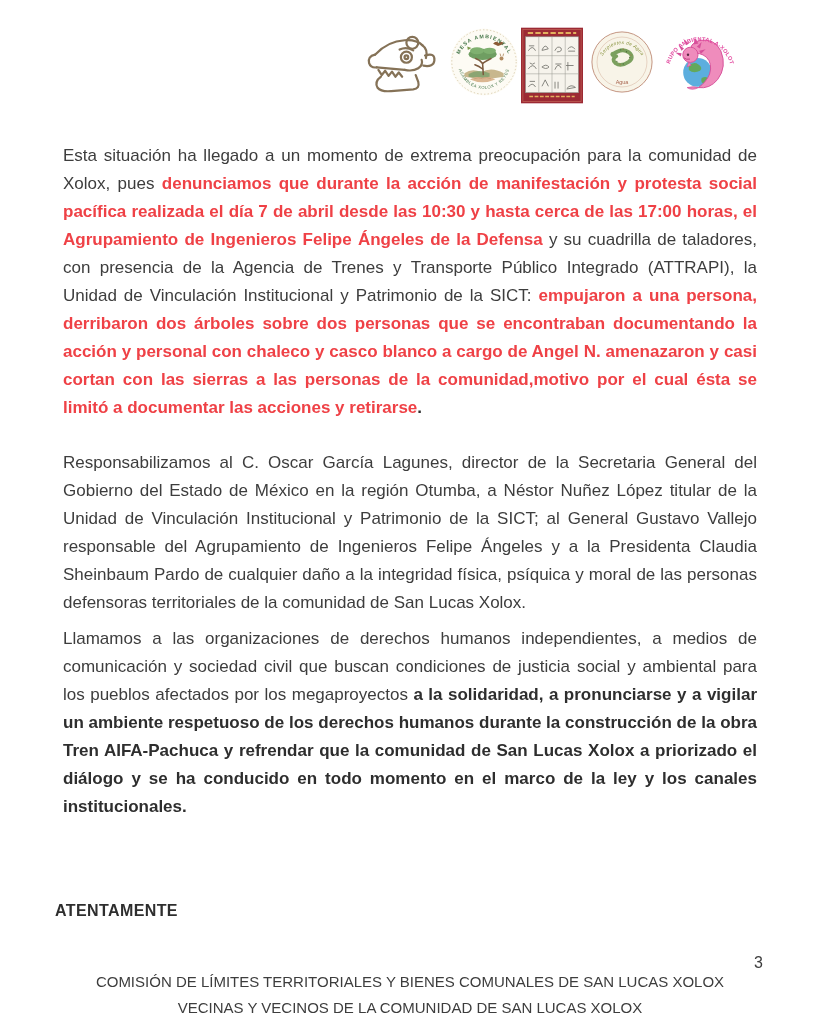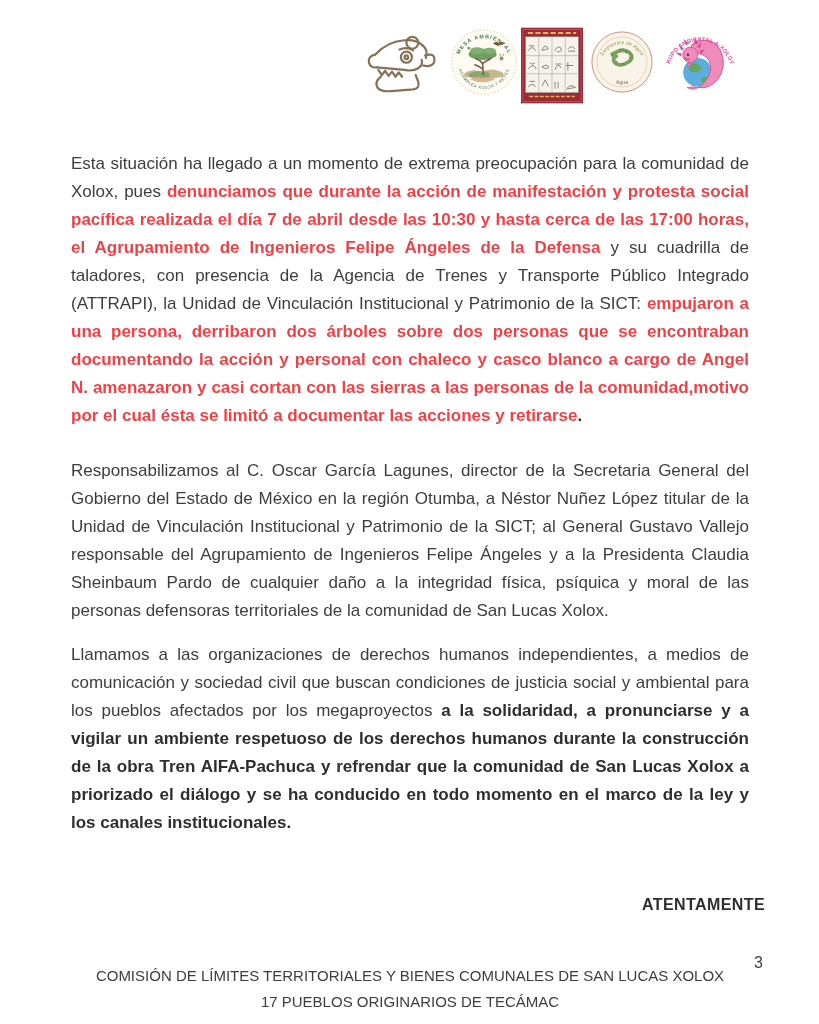--- a/index.html
+++ b/index.html
@@ -16,27 +16,27 @@
   .logo-mesa{left:449px;top:27px;width:70px;height:70px;}
   .logo-codex{left:521px;top:27px;width:62px;height:77px;}
   .logo-serpientes{left:590px;top:30px;width:64px;height:64px;}
   .logo-axolotl{left:660px;top:21px;width:80px;height:82px;}
   .logo svg{width:100%;height:100%;display:block;}
   
   .content{
     position:absolute;top:134px;left:55px;width:710px;
     font-size:17px;line-height:28px;
   }
-  .para{text-align:justify;margin:16px;}
+  .para{text-align:justify;margin:8px;}
   .para-gap{margin-bottom:27px;}
   .sp-rb{color:#ef4146;font-weight:700;}
   .sp-b{color:#2e2e2e;font-weight:700;}
   
   .atentamente{
-    margin-top:54px;text-align:right;font-weight:700;
+    margin-top:76px;text-align:left;font-weight:700;
     font-size:16px;color:#2e2e2e;letter-spacing:.4px;
   }
   .signatories{margin-top:44px;text-align:center;font-size:15px;line-height:25.5px;color:#3d3d3d;}
   .page-number{position:absolute;right:56px;top:954px;font-size:16px;color:#3d3d3d;}
 </style>
 </head>
 <body>
 
 <div class="page">
 
@@ -185,19 +185,20 @@
     <p class="para para-gap"><span>Esta situación ha llegado a un momento de extrema preocupación para la comunidad de Xolox, pues </span><span class="sp-rb">denunciamos que durante la acción de manifestación y protesta social pacífica realizada el día 7 de abril desde las 10:30 y hasta cerca de las 17:00 horas, el Agrupamiento de Ingenieros Felipe Ángeles de la Defensa</span><span> y su cuadrilla de taladores, con presencia de la Agencia de Trenes y Transporte Público Integrado (ATTRAPI), la Unidad de Vinculación Institucional y Patrimonio de la SICT: </span><span class="sp-rb">empujaron a una persona, derribaron dos árboles sobre dos personas que se encontraban documentando la acción y personal con chaleco y casco blanco a cargo de Angel N. amenazaron y casi cortan con las sierras a las personas de la comunidad,motivo por el cual ésta se limitó a documentar las acciones y retirarse</span><span class="sp-b">.</span></p>
 
     <p class="para"><span>Responsabilizamos al C. Oscar García Lagunes, director de la Secretaria General del Gobierno del Estado de México en la región Otumba, a Néstor Nuñez López titular de la Unidad de Vinculación Institucional y Patrimonio de la SICT; al General Gustavo Vallejo responsable del Agrupamiento de Ingenieros Felipe Ángeles y a la Presidenta Claudia Sheinbaum Pardo de cualquier daño a la integridad física, psíquica y moral de las personas defensoras territoriales de la comunidad de San Lucas Xolox.</span></p>
 
     <p class="para"><span>Llamamos a las organizaciones de derechos humanos independientes, a medios de comunicación y sociedad civil que buscan condiciones de justicia social y ambiental para los pueblos afectados por los megaproyectos </span><span class="sp-b">a la solidaridad, a pronunciarse y a vigilar un ambiente respetuoso de los derechos humanos durante la construcción de la obra Tren AIFA-Pachuca y refrendar que la comunidad de San Lucas Xolox a priorizado el diálogo y se ha conducido en todo momento en el marco de la ley y los canales institucionales.</span></p>
 
     <div class="atentamente">ATENTAMENTE</div>
 
     <div class="signatories">
         <div>COMISIÓN DE LÍMITES TERRITORIALES Y BIENES COMUNALES DE SAN LUCAS XOLOX</div>
+        <div>VECINAS Y VECINOS DE LA COMUNIDAD DE SAN LUCAS XOLOX</div>
         <div>17 PUEBLOS ORIGINARIOS DE TECÁMAC</div>
       </div>
 
   </div>
 
   <div class="page-number">3</div>
 </div>
 
 </body></html>

